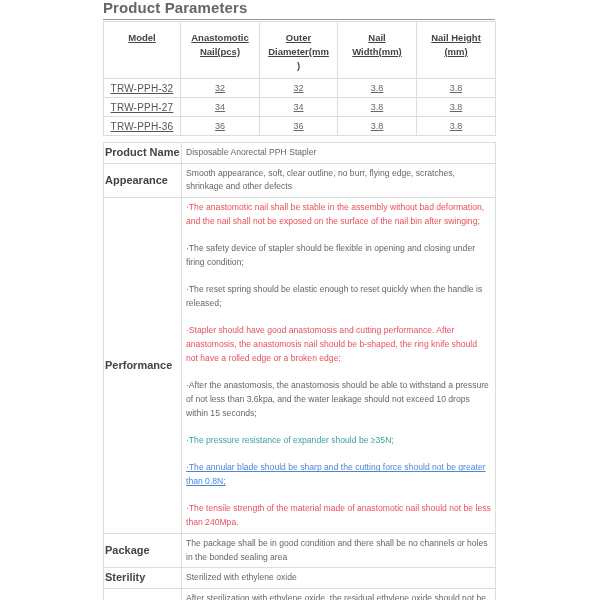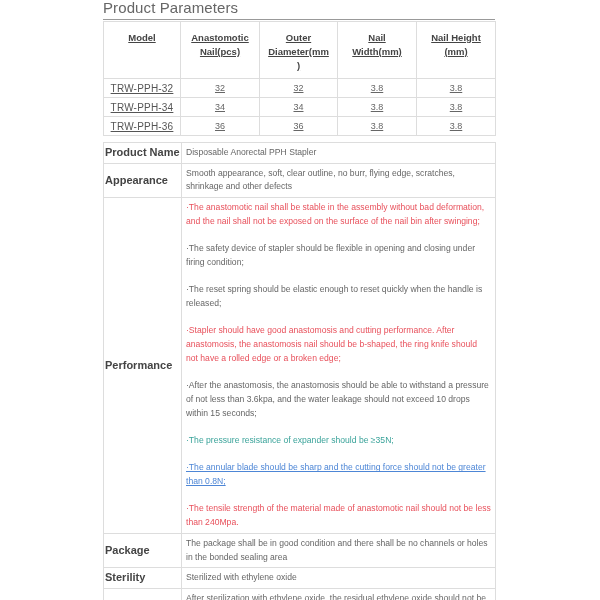--- a/index.html
+++ b/index.html
@@ -1,17 +1,17 @@
 <!DOCTYPE html>
 <html><head>
 <meta charset="utf-8">
 <style>
   html,body{margin:0;padding:0;background:#fff;}
   body{width:600px;height:600px;position:relative;overflow:hidden;font-family:"Liberation Sans","DejaVu Sans",sans-serif;color:#555;}
-  .title{position:absolute;left:103px;top:-1px;font-size:15px;color:#666;letter-spacing:0.1px;}
+  .title{position:absolute;left:103px;top:-1px;font-size:15px;color:#666;letter-spacing:0.1px;font-weight:bold;}
   .title-rule{position:absolute;left:103px;top:19px;width:392px;height:1px;background:#999;}
   table{border-collapse:collapse;position:absolute;left:103px;width:392px;table-layout:fixed;}
   td,th{border:1px solid #ddd;}
   .t1{top:21px;}
   .t1 th{font-size:9.5px;font-weight:bold;color:#444;vertical-align:top;padding:9px 2px 0 2px;line-height:14px;height:47px;text-align:center;text-decoration:underline;}
   .t1 td{font-size:9px;color:#666;text-align:center;height:18px;padding:0;text-decoration:underline;}
   .t1 td.model{font-size:10px;color:#555;letter-spacing:0.2px;}
   .t2{top:142px;}
   .t2 td{font-size:8.6px;line-height:13.7px;padding:3px 4px;vertical-align:top;color:#666;}
   .t2 td.lbl{font-size:11px;font-weight:bold;color:#444;text-align:left;vertical-align:middle;padding:2px 1px;}
@@ -47,21 +47,21 @@
   </thead>
   <tbody>
     <tr>
       <td class="model">TRW-PPH-32</td>
       <td>32</td>
       <td>32</td>
       <td>3.8</td>
       <td>3.8</td>
     </tr>
     <tr>
-      <td class="model">TRW-PPH-34</td>
+      <td class="model">TRW-PPH-27</td>
       <td>34</td>
       <td>34</td>
       <td>3.8</td>
       <td>3.8</td>
     </tr>
     <tr>
       <td class="model">TRW-PPH-36</td>
       <td>36</td>
       <td>36</td>
       <td>3.8</td>

